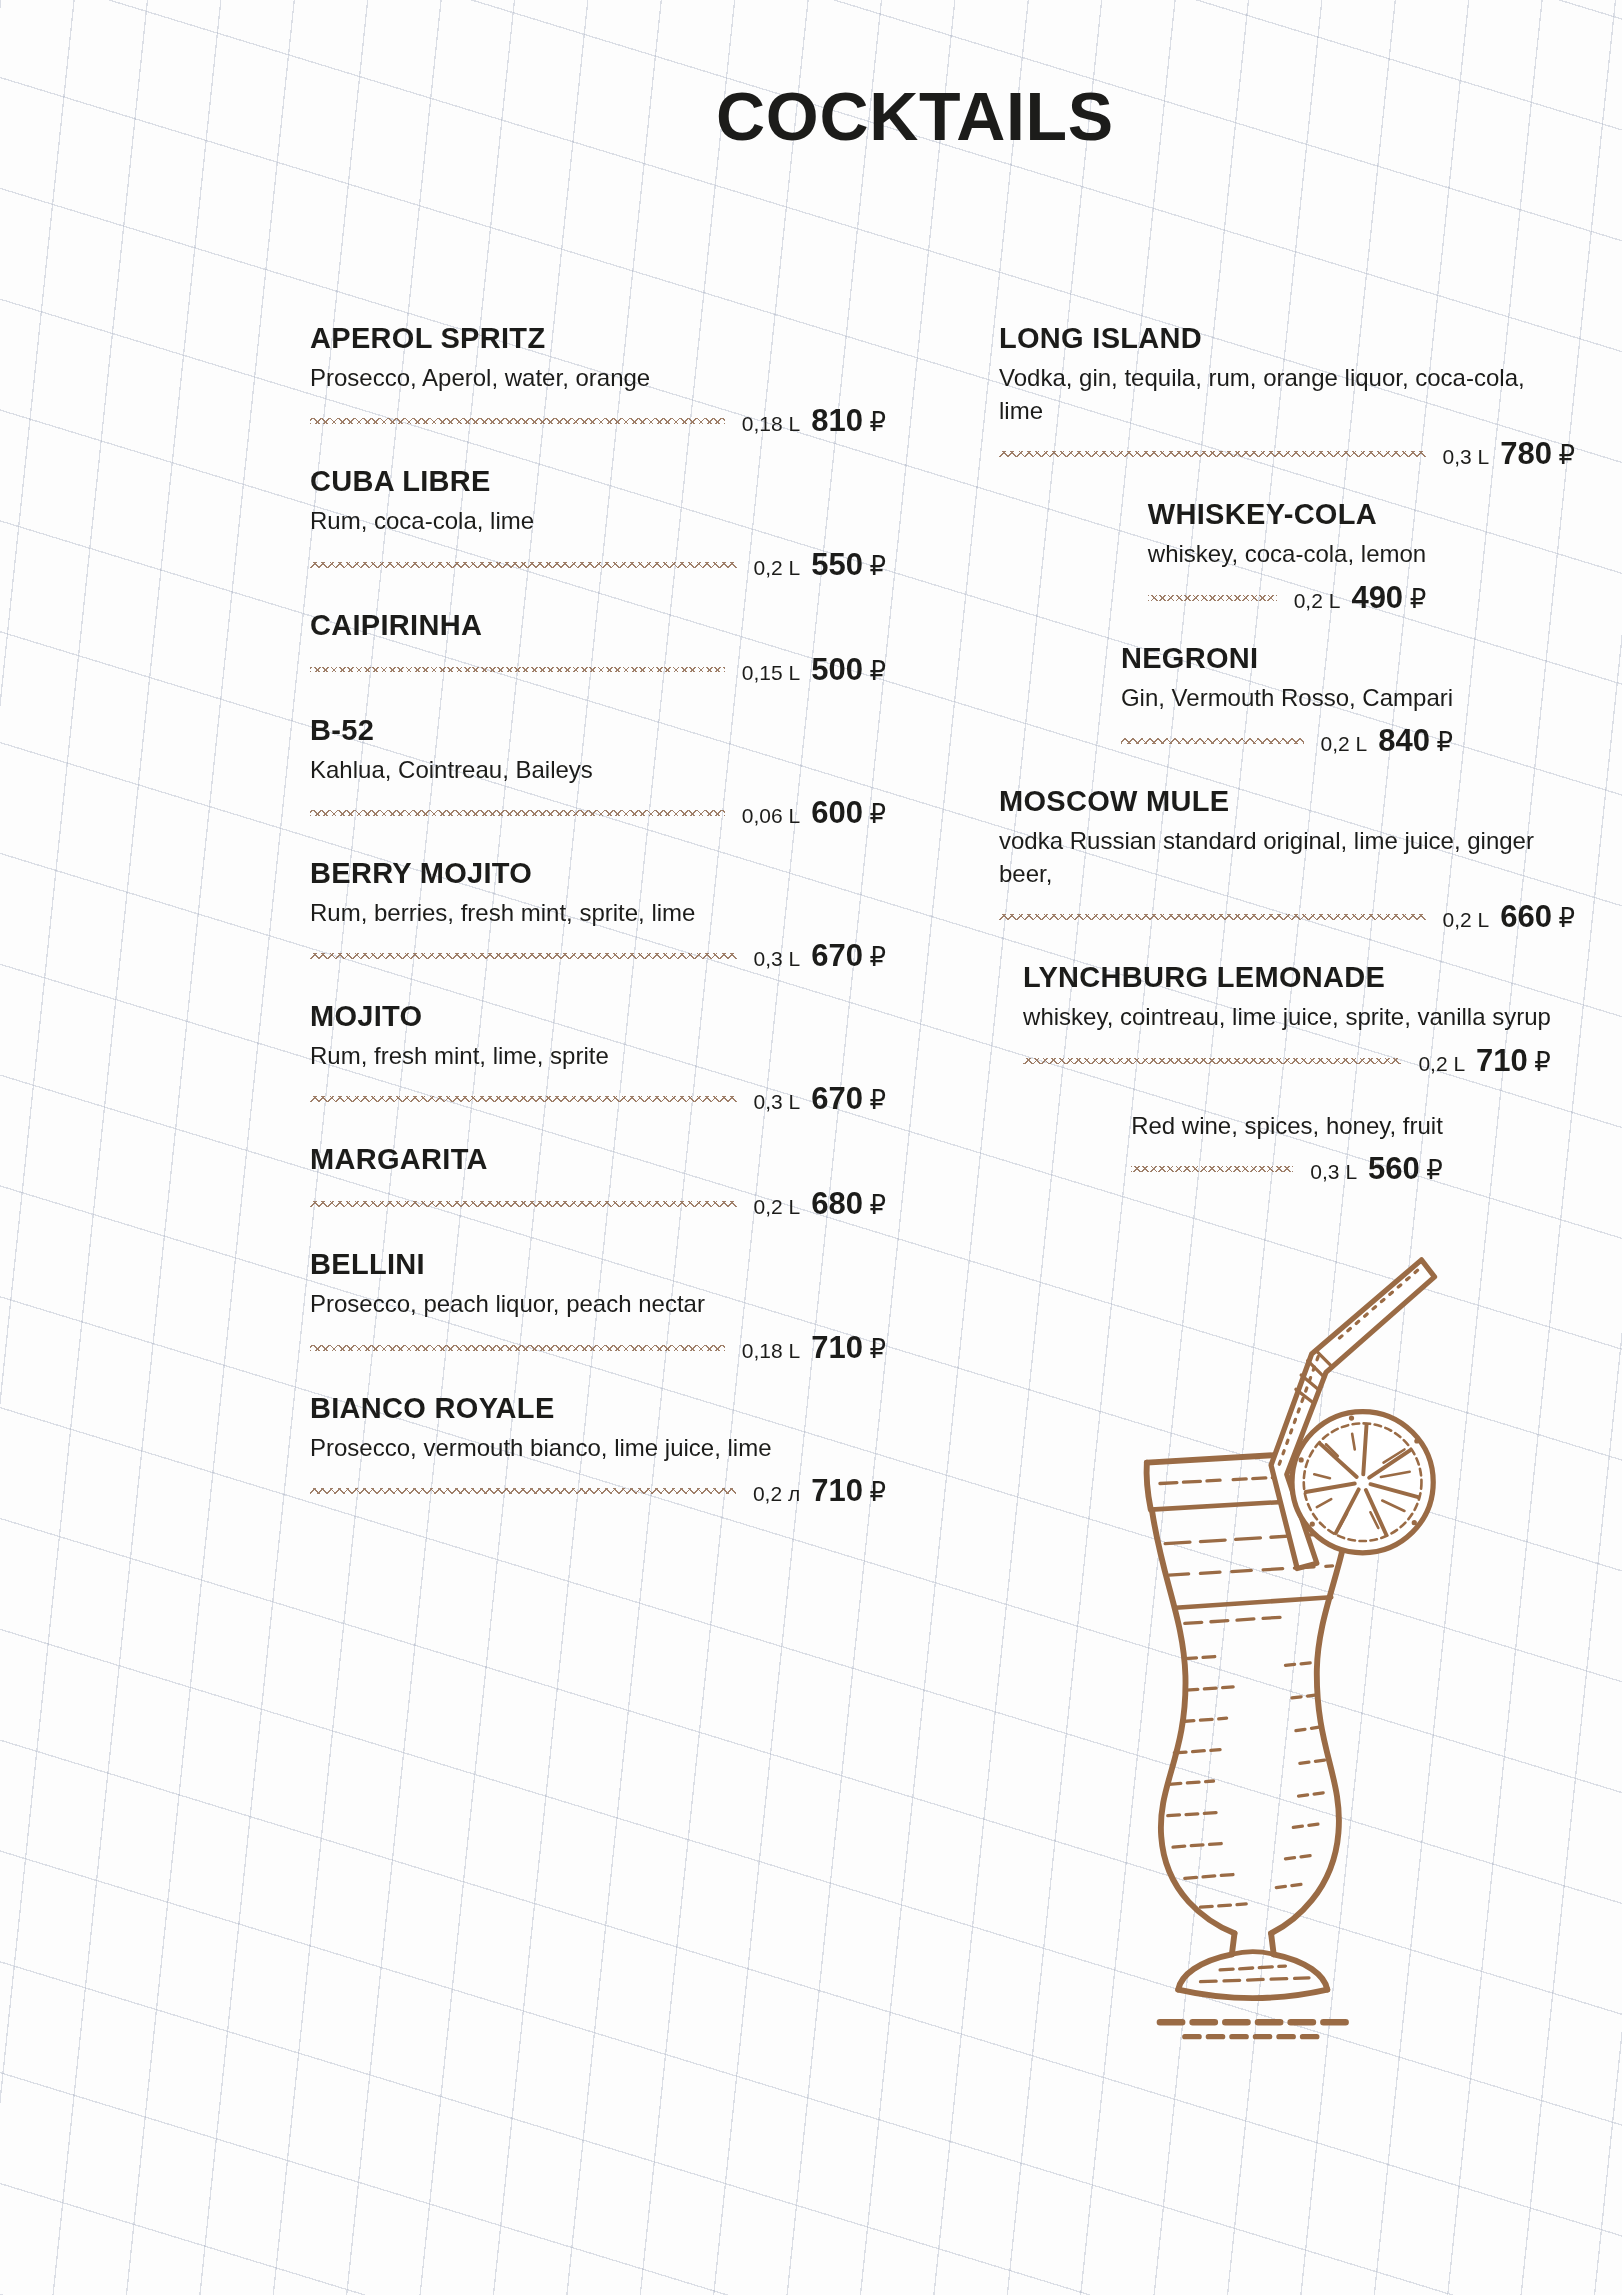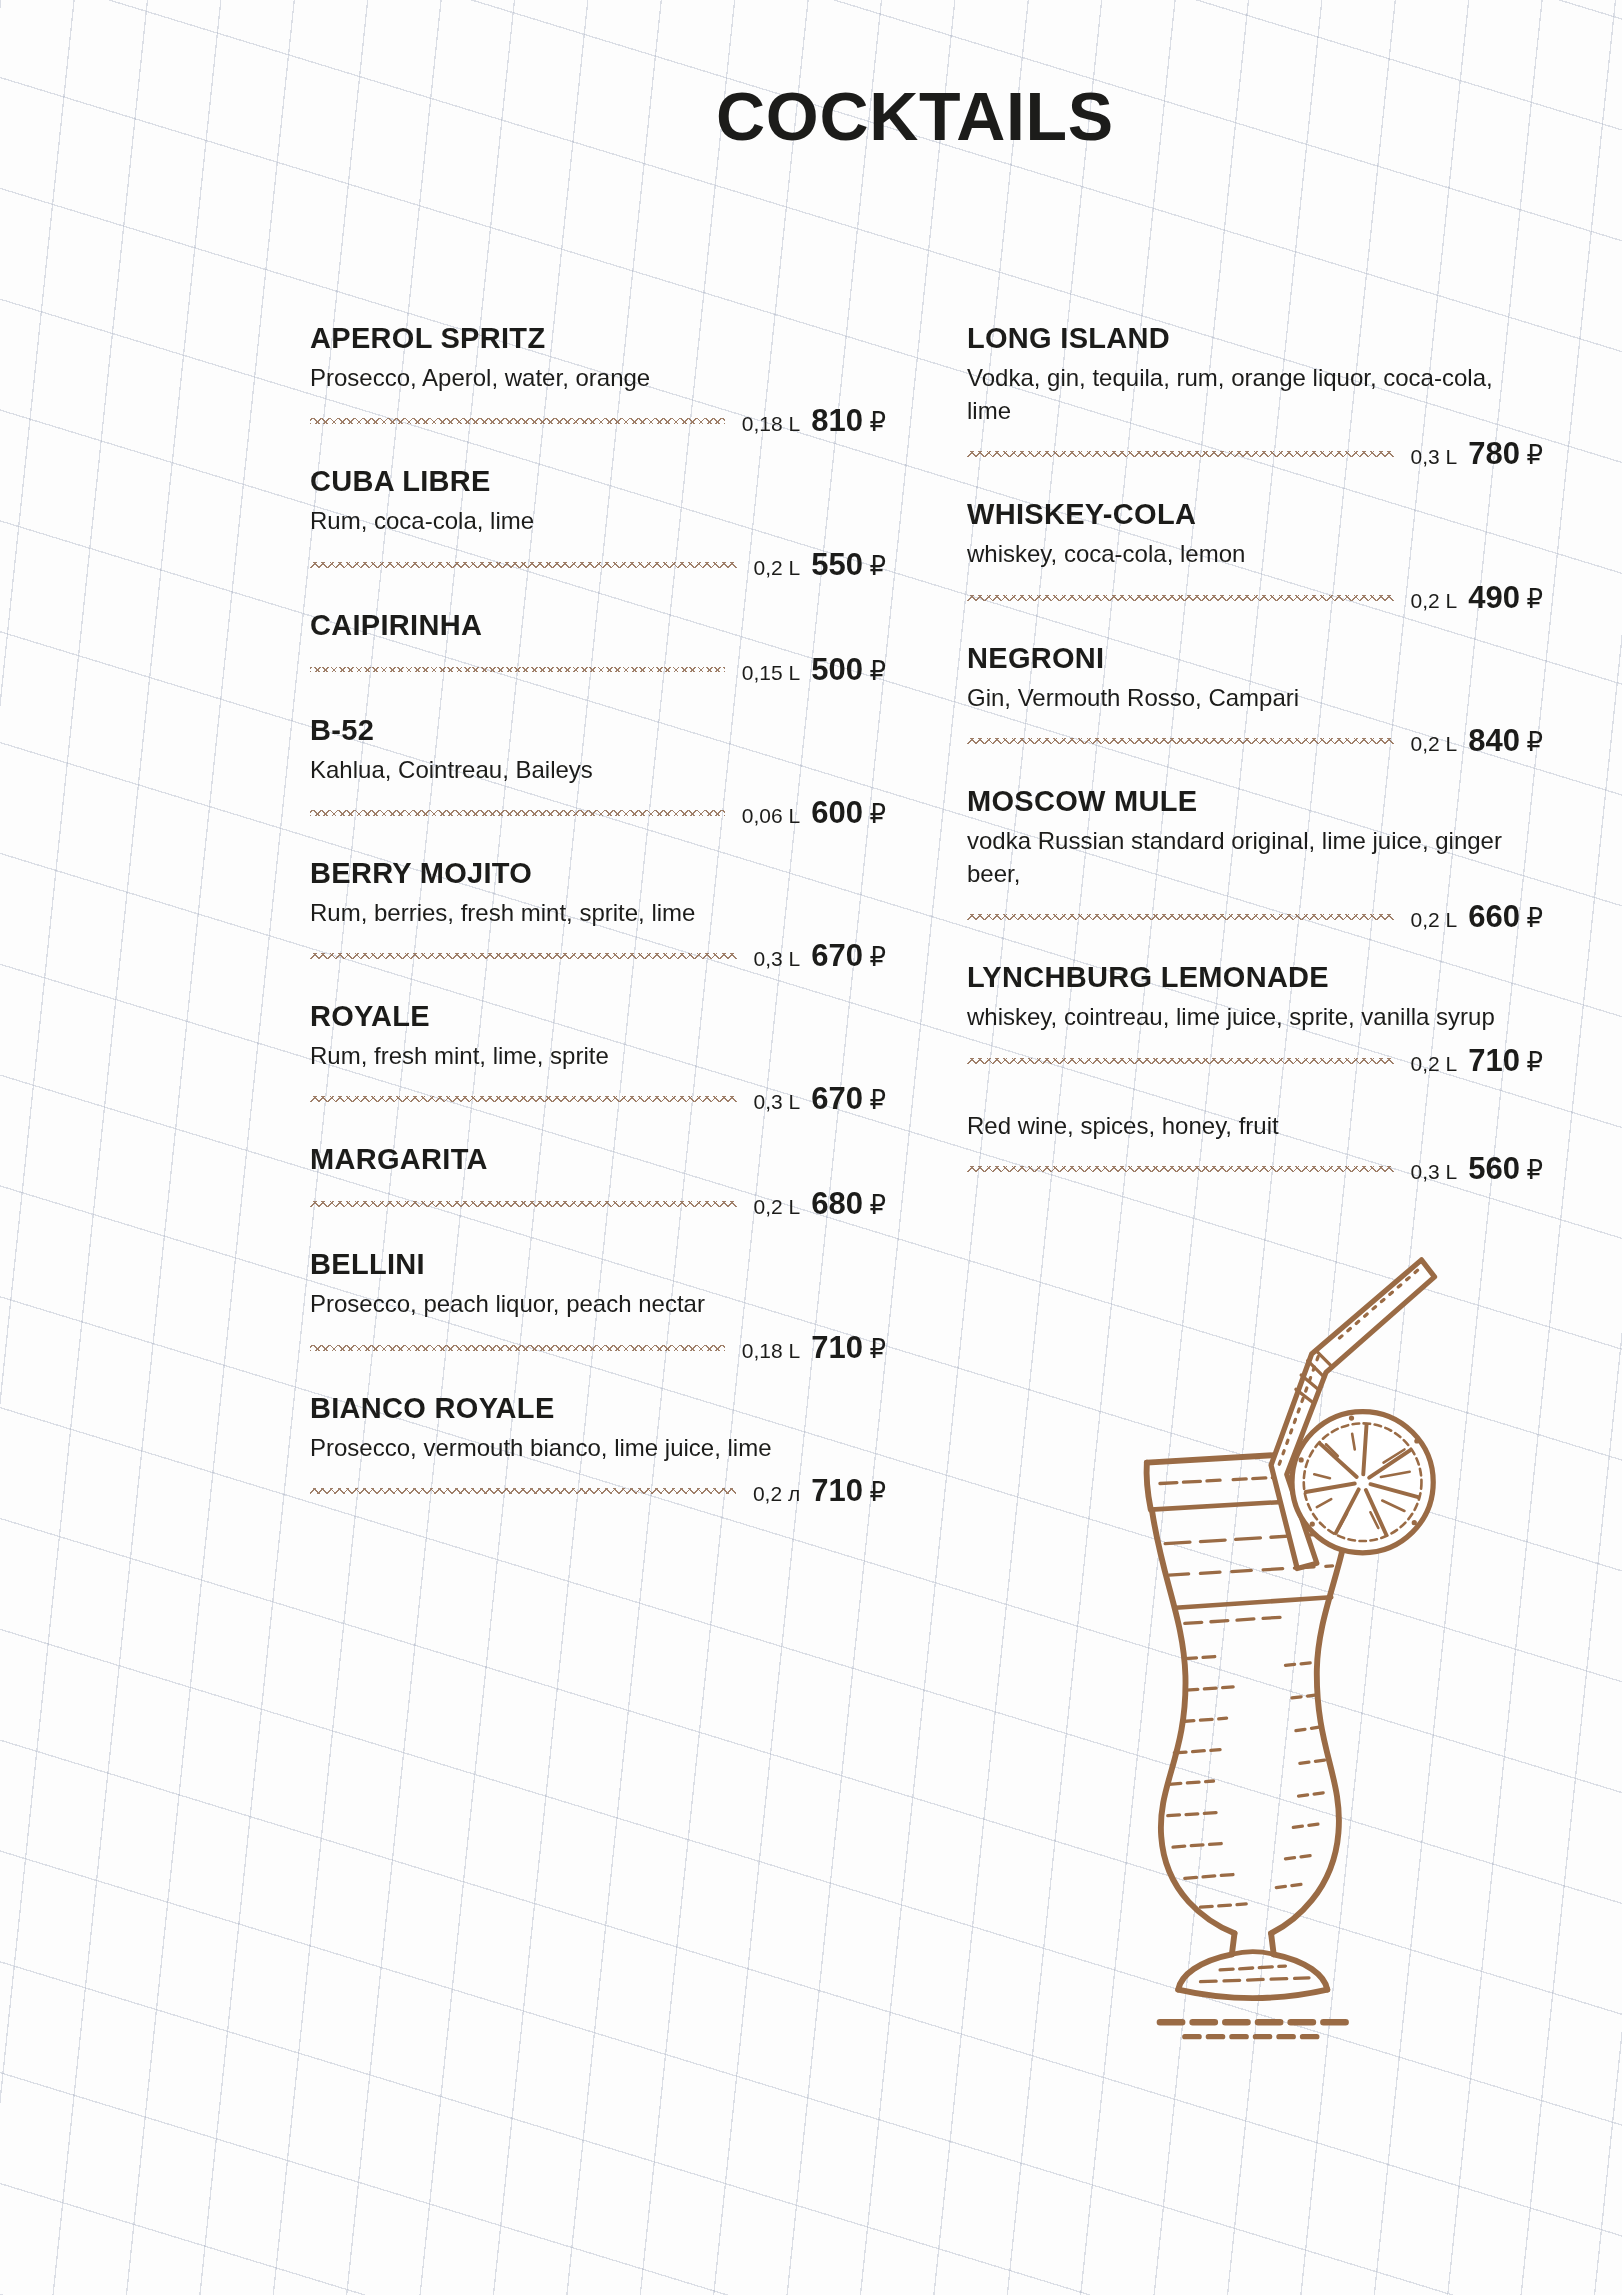--- a/index.html
+++ b/index.html
@@ -25,21 +25,21 @@
     white-space:nowrap;
   }
   .col{
     position:absolute;
     top:321px;
     width:576px;
     display:flex;
     flex-direction:column;
   }
   .col-left{left:310px;}
-  .col-right{left:967px;}
+  .col-right{left:999px;align-items:center;}
   .item{margin-bottom:25px;}
   .item-name{
     font-size:29px;
     font-weight:bold;
     letter-spacing:0.3px;
     line-height:1.2;
   }
   .item-desc{
     margin-top:5.2px;
     font-size:24px;
@@ -128,21 +128,21 @@
       <div class="item-desc">Rum, berries, fresh mint, sprite, lime</div>
       <div class="price-row">
         <div class="leader"></div>
         <span class="vol">0,3 L</span>
         <span class="price">670</span>
         <span class="cur">₽</span>
       </div>
     </div>
 
     <div class="item">
-      <div class="item-name">ROYALE</div>
+      <div class="item-name">MOJITO</div>
       <div class="item-desc">Rum, fresh mint, lime, sprite</div>
       <div class="price-row">
         <div class="leader"></div>
         <span class="vol">0,3 L</span>
         <span class="price">670</span>
         <span class="cur">₽</span>
       </div>
     </div>
 
     <div class="item">

